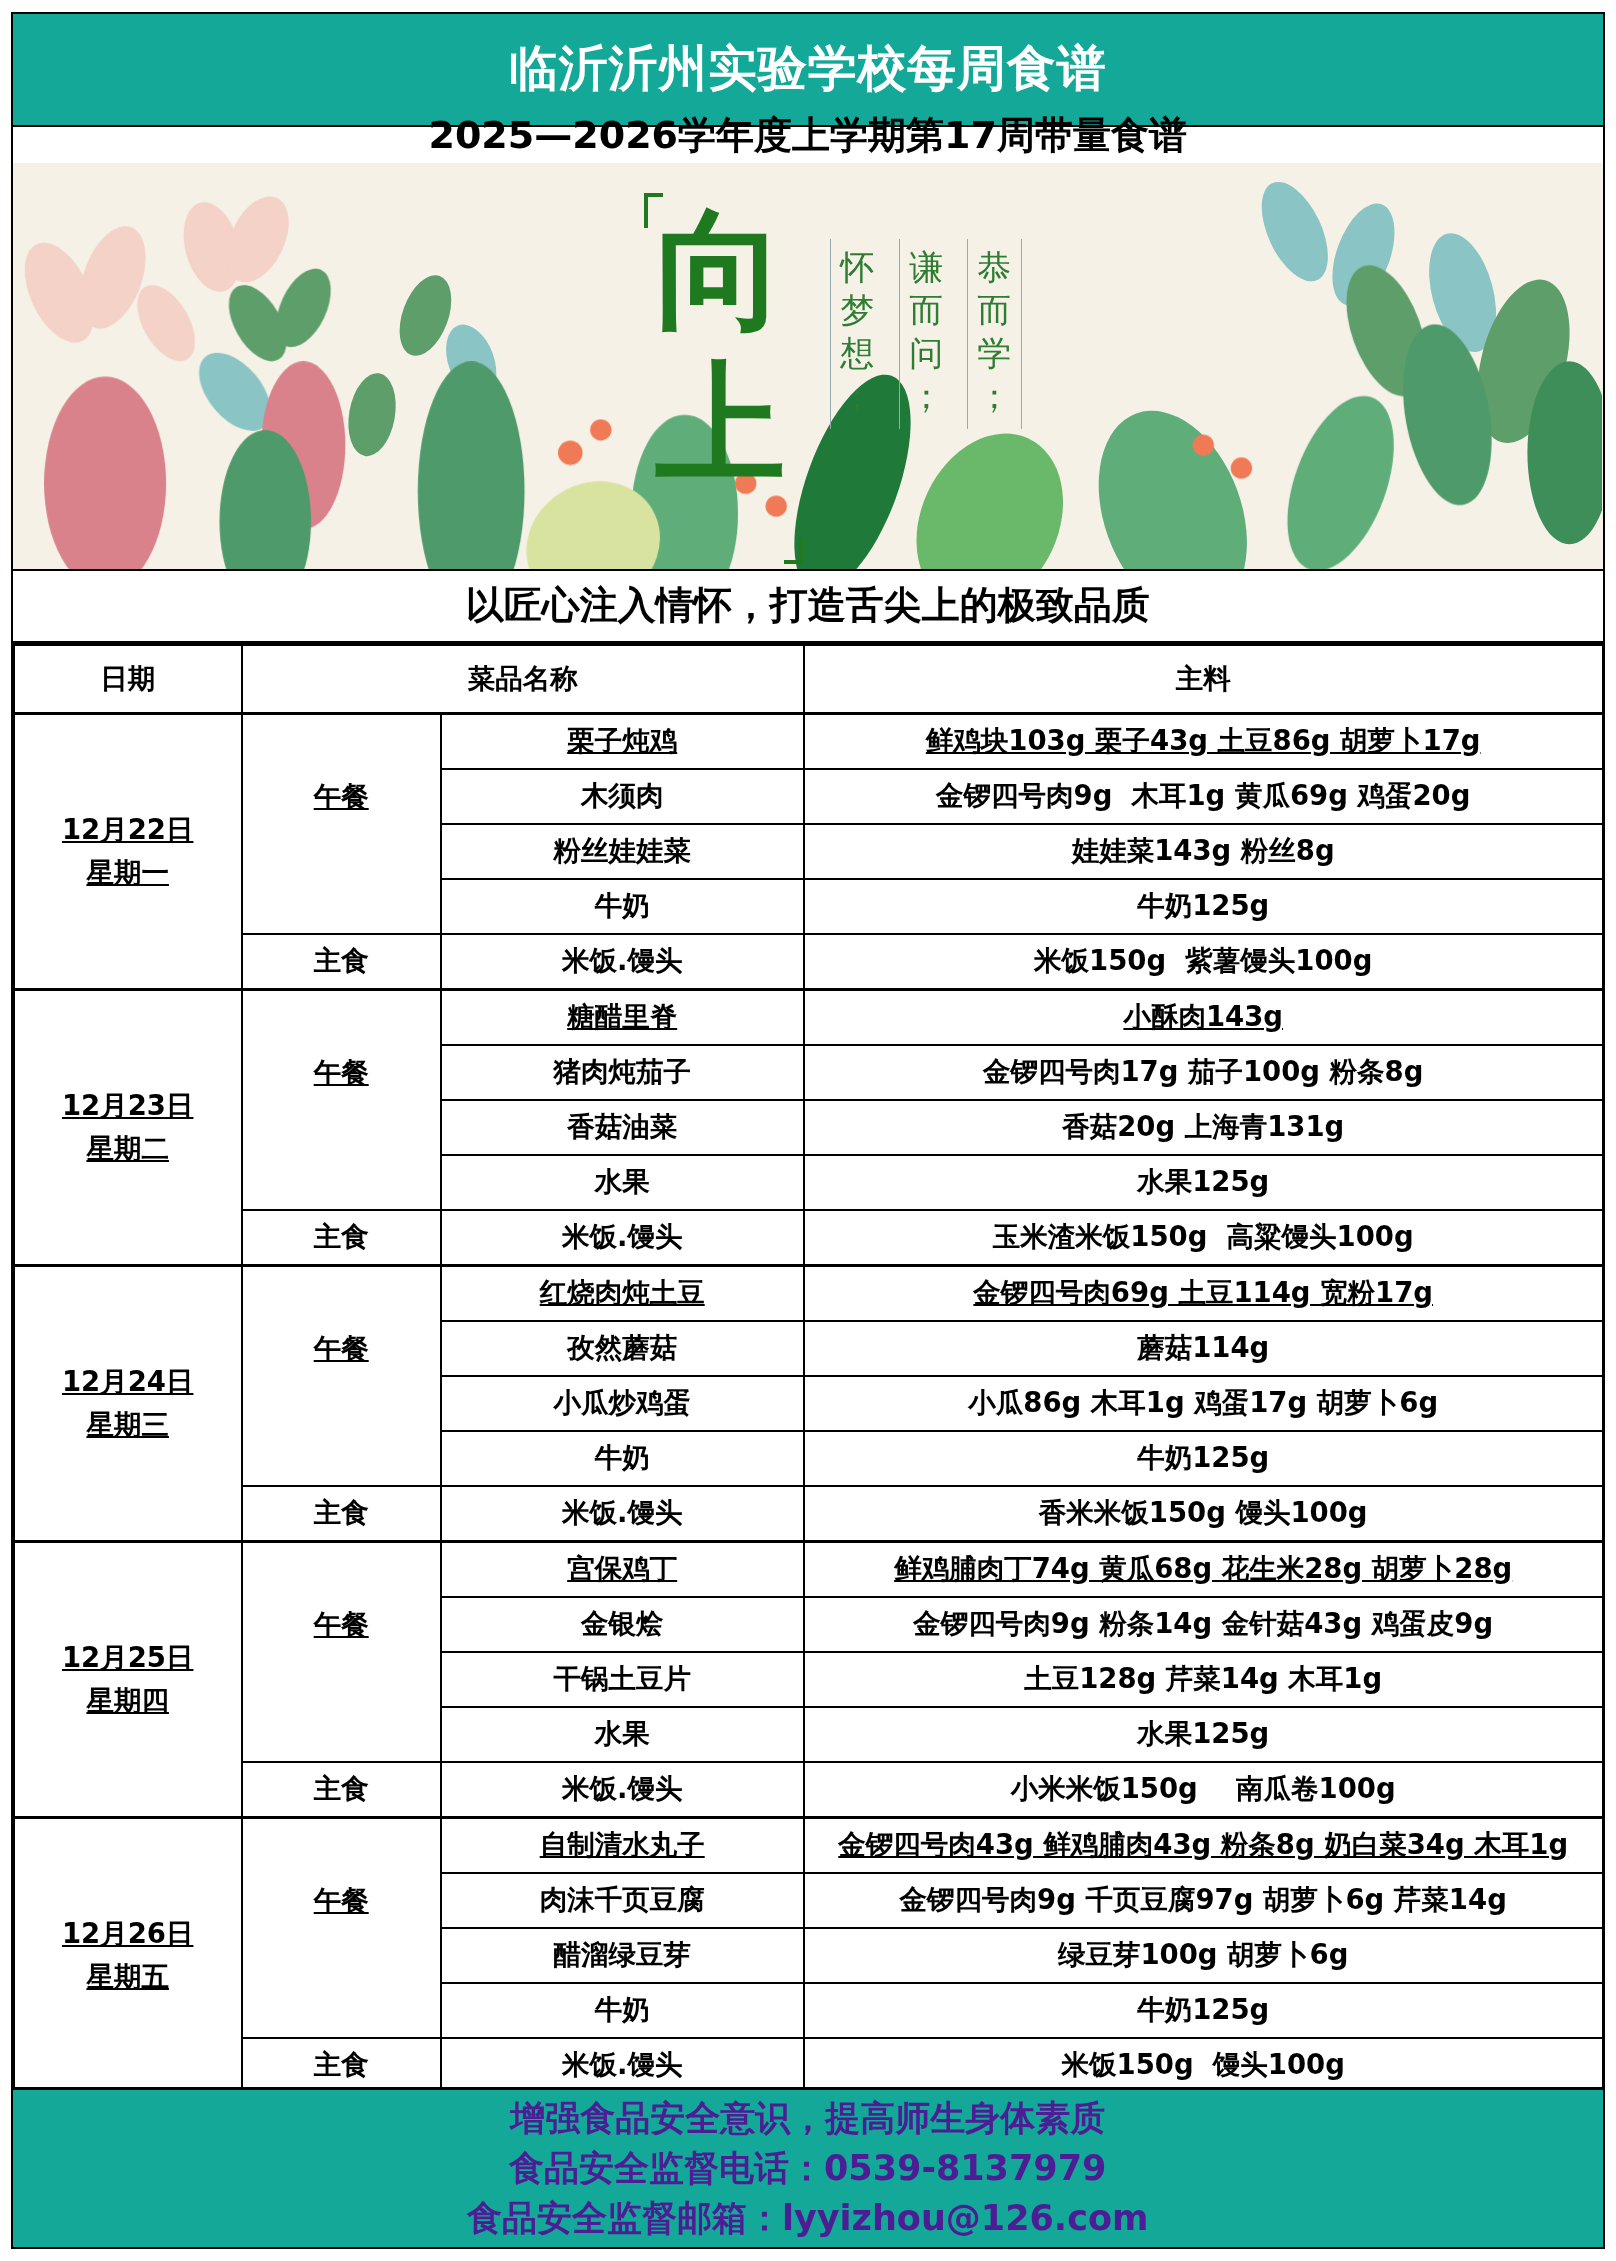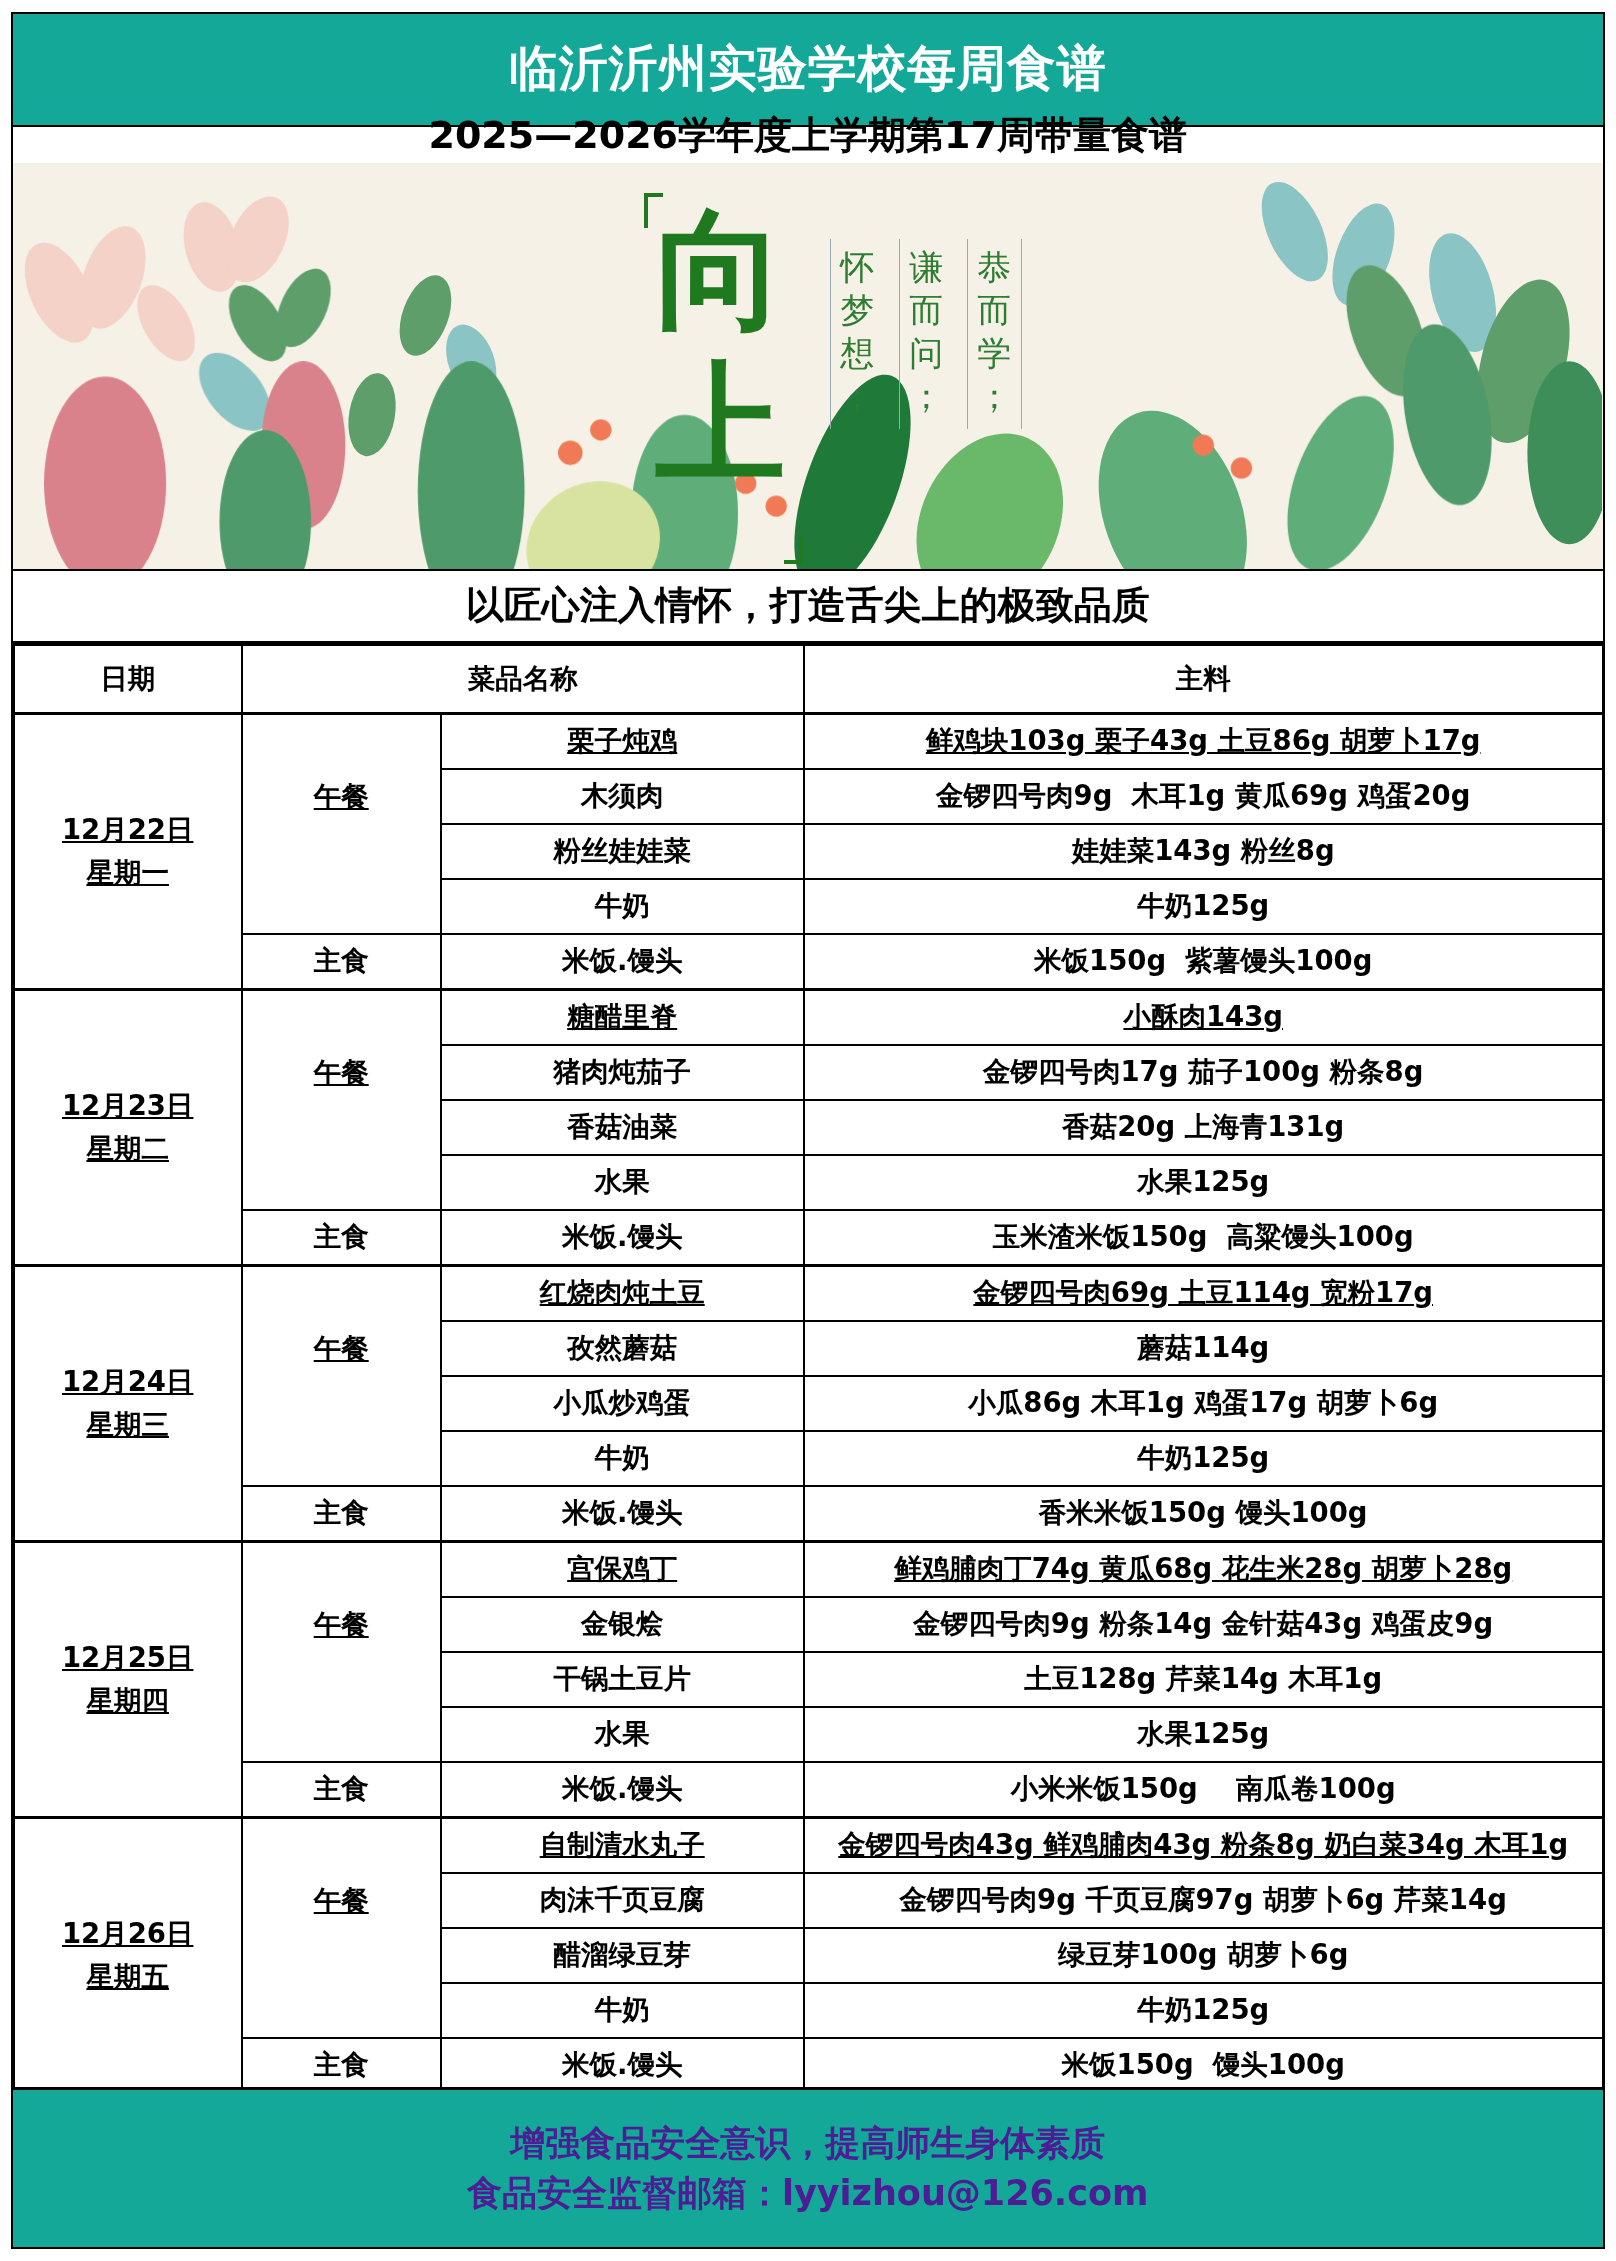--- a/index.html
+++ b/index.html
@@ -254,16 +254,17 @@
         <tr>
           <td>主食</td>
           <td>米饭.馒头</td>
           <td style="white-space: pre;">米饭150g  馒头100g</td>
         </tr>
       </tbody>
   </table>
 
   <div class="footer">
     <div>增强食品安全意识，提高师生身体素质</div>
+    <div>食品安全监督电话：0539-8137979</div>
     <div>食品安全监督邮箱：lyyizhou@126.com</div>
   </div>
 </div>
 
 
 </body></html>

